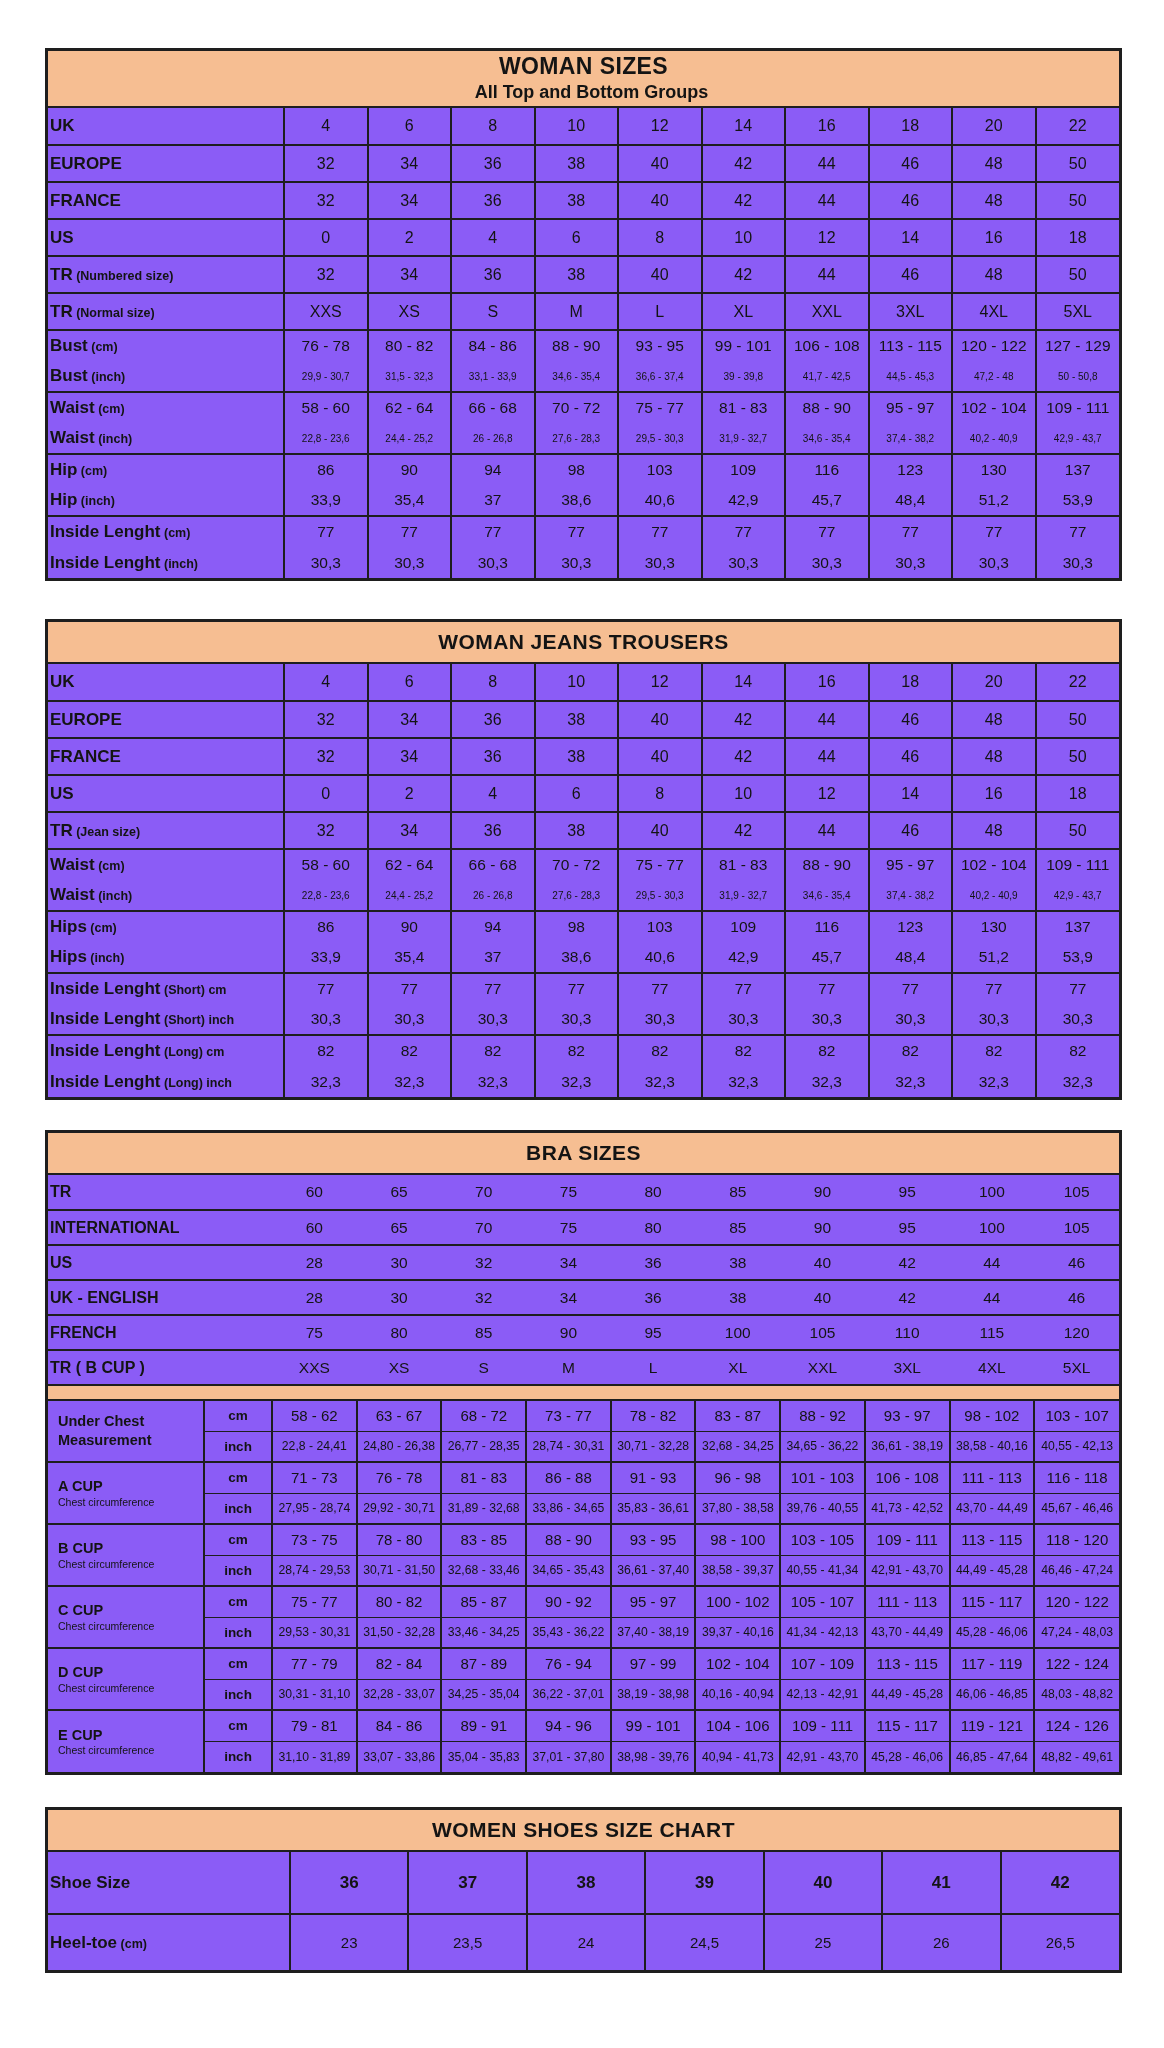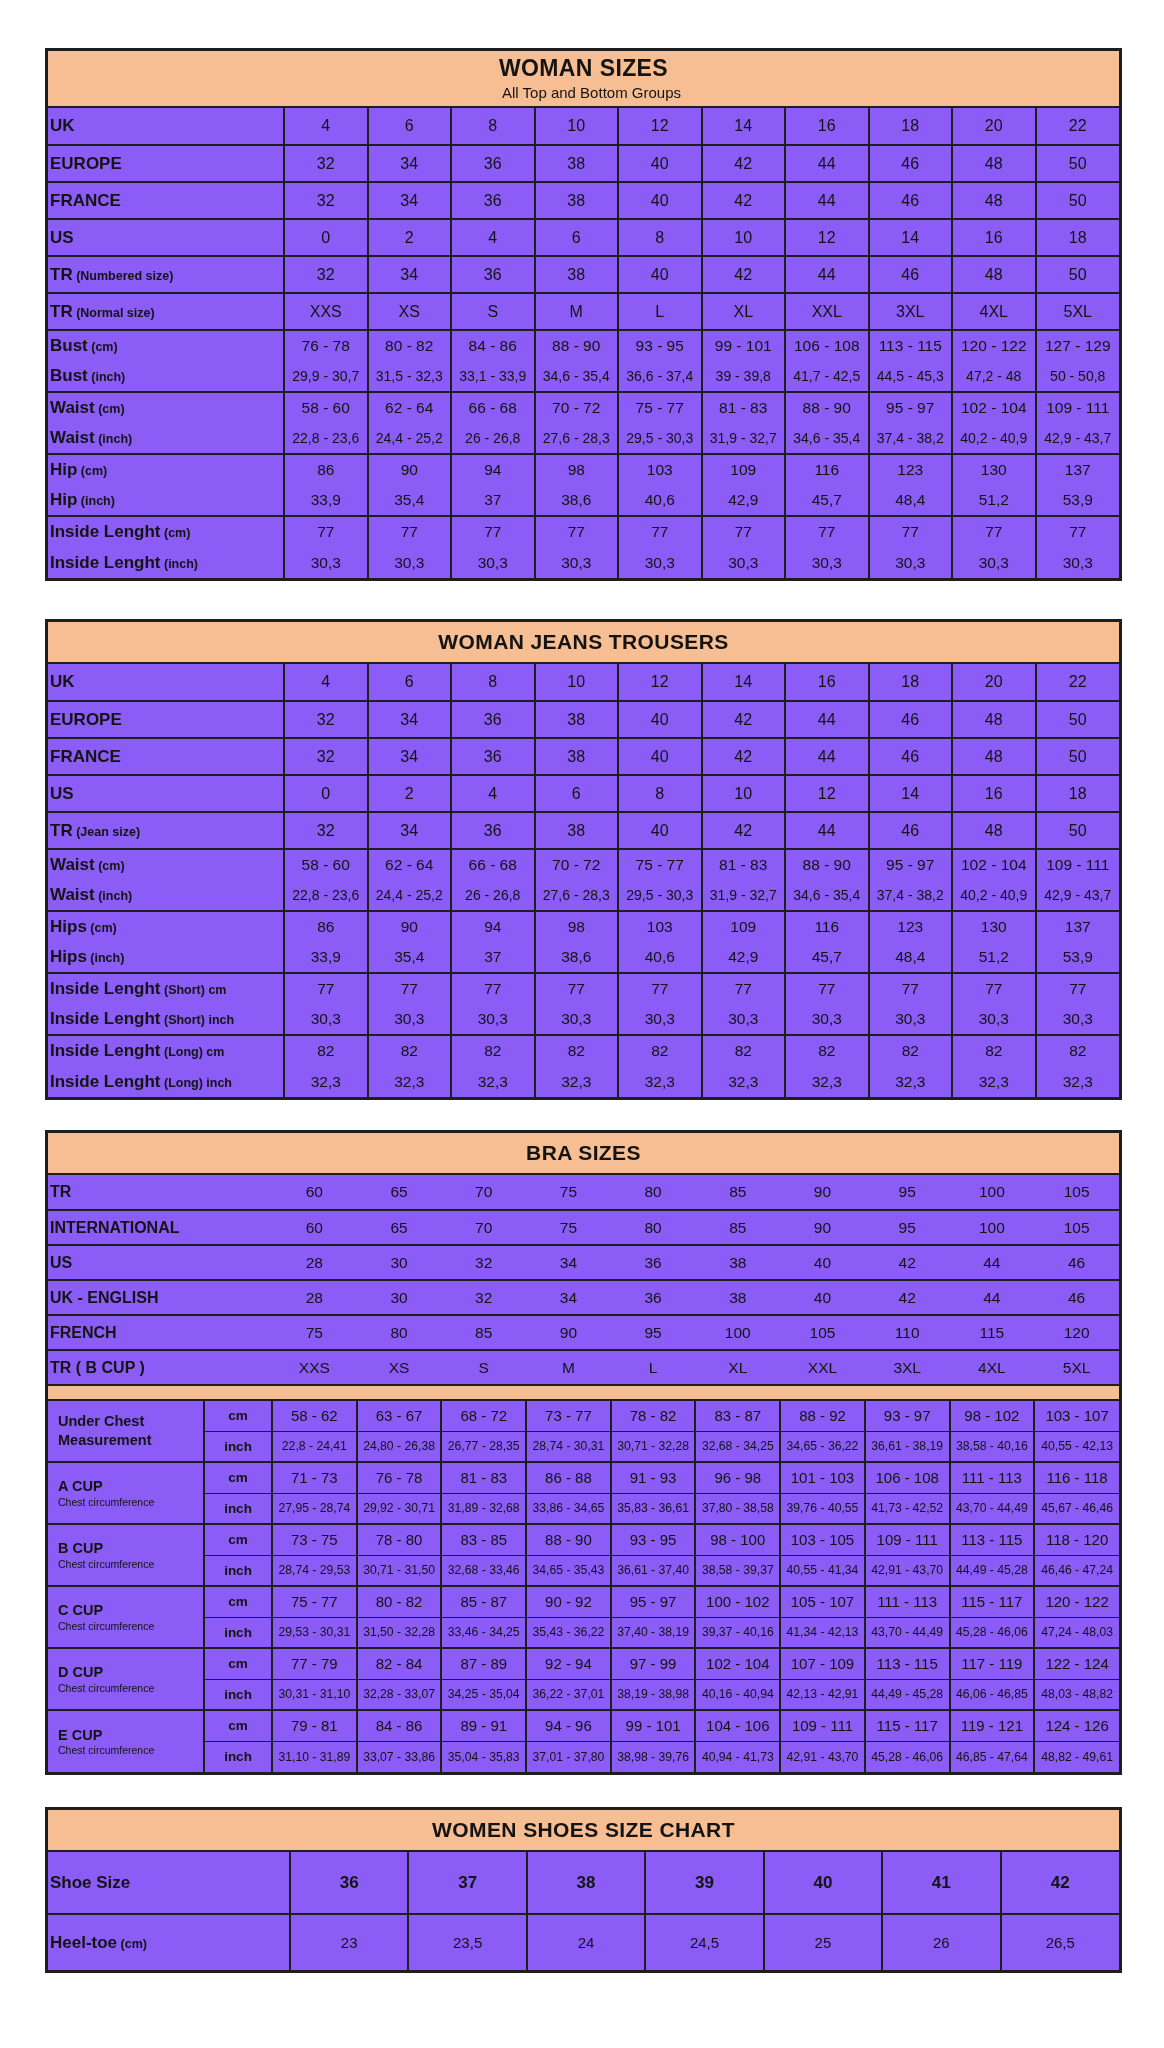--- a/index.html
+++ b/index.html
@@ -21,33 +21,33 @@
   .title-bar {
     background: var(--accent);
     border-bottom: 2.5px solid var(--line);
     text-align: center;
     display: flex; flex-direction: column; justify-content: center;
   }
   .title-bar.two-line { height: 57px; }
   .title-bar.one-line { height: 42px; }
   .title { font-size: 23px; font-weight: bold; letter-spacing: 0.4px; line-height: 1.1; }
   .one-line .title { font-size: 21px; }
-  .subtitle { font-size: 15px; font-weight: normal; margin-top: 2px; margin-left: 16px; }
+  .subtitle { font-size: 18px; font-weight: bold; margin-top: 2px; margin-left: 16px; }
 
   table { border-collapse: collapse; table-layout: fixed; width: 100%; }
   td { text-align: center; vertical-align: middle; font-size: 16px; padding: 0 2px; }
 
   tr.h37 > td { height: 37px; }
   tr.h35 > td { height: 35px; }
   tr.h31 > td { height: 31px; }
   tr.h62 > td { height: 62px; }
   tr.h45 > td { height: 56px; }
 
   td.val { border-left: 2px solid var(--line); }
-  td.sm { font-size: 14px; }
+  td.sm { font-size: 10px; }
   td.pairval { font-size: 15.5px; }
   td.emph { font-weight: bold; font-size: 17px; }
   td.heelval { font-size: 15px; margin-top: 47px; }
 
   td.label-cell { text-align: left; padding-left: 2px; white-space: nowrap; }
   .lbl { font-weight: bold; font-size: 17px; }
   .note { font-weight: bold; font-size: 12.5px; }
   .plain-label .lbl { font-size: 16px; }
   td.plain-val { border-left: none; font-size: 15.5px; }
 
@@ -690,21 +690,21 @@
           </tr>
           <tr class="h31">
             <td class="cup-label gbot" rowspan="2">
               <div class="cup-title">D CUP</div>
               <div class="cup-sub">Chest circumference</div>
             </td>
             <td class="unit-cell bline">cm</td>
             <td class="val cup-val bline">77 - 79</td>
             <td class="val cup-val bline">82 - 84</td>
             <td class="val cup-val bline">87 - 89</td>
-            <td class="val cup-val bline">92 - 94</td>
+            <td class="val cup-val bline">76 - 94</td>
             <td class="val cup-val bline">97 - 99</td>
             <td class="val cup-val bline">102 - 104</td>
             <td class="val cup-val bline">107 - 109</td>
             <td class="val cup-val bline">113 - 115</td>
             <td class="val cup-val bline">117 - 119</td>
             <td class="val cup-val bline">122 - 124</td>
           </tr>
           <tr class="h31 gend">
             <td class="unit-cell">inch</td>
             <td class="val cup-sm">30,31 - 31,10</td>

